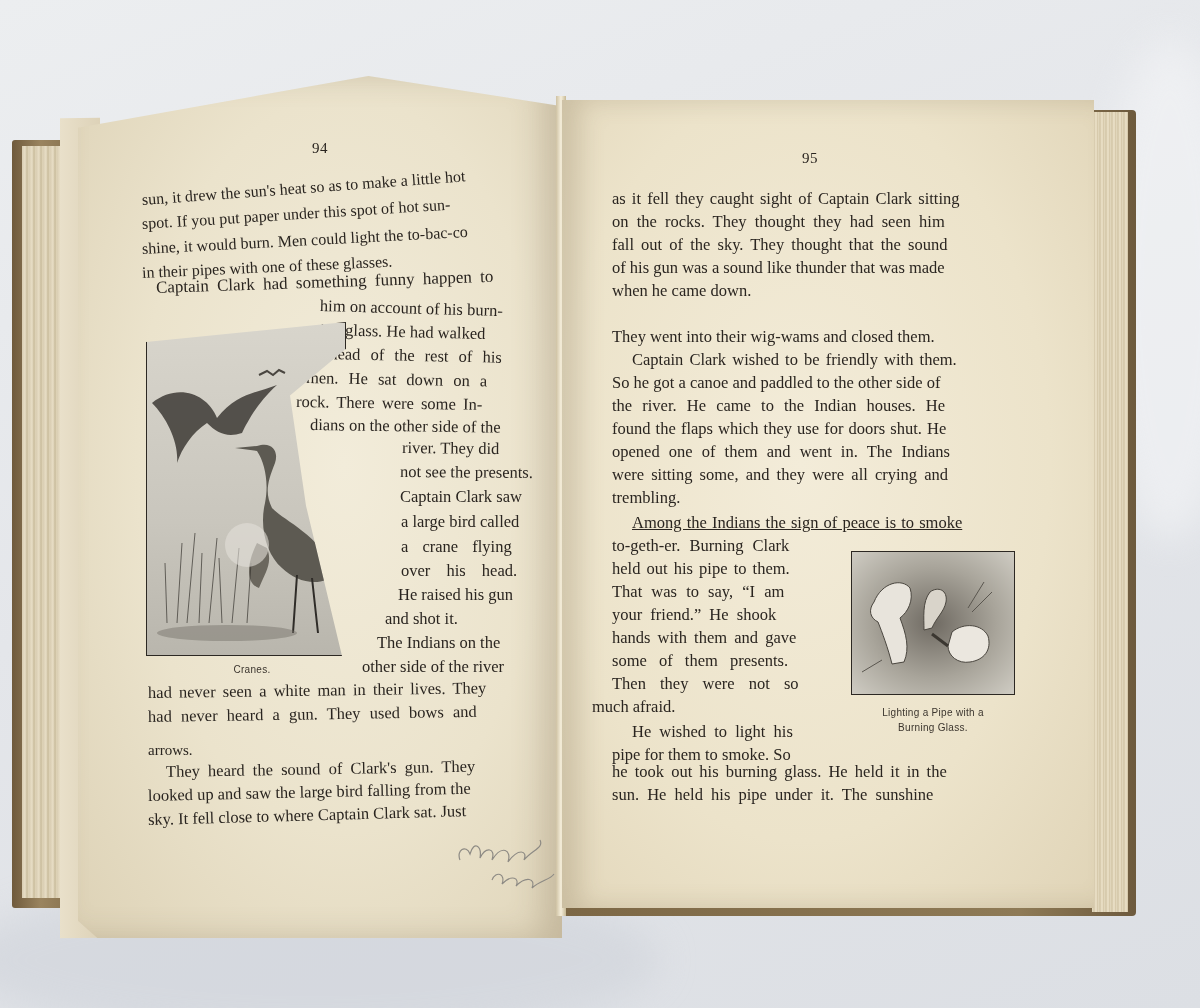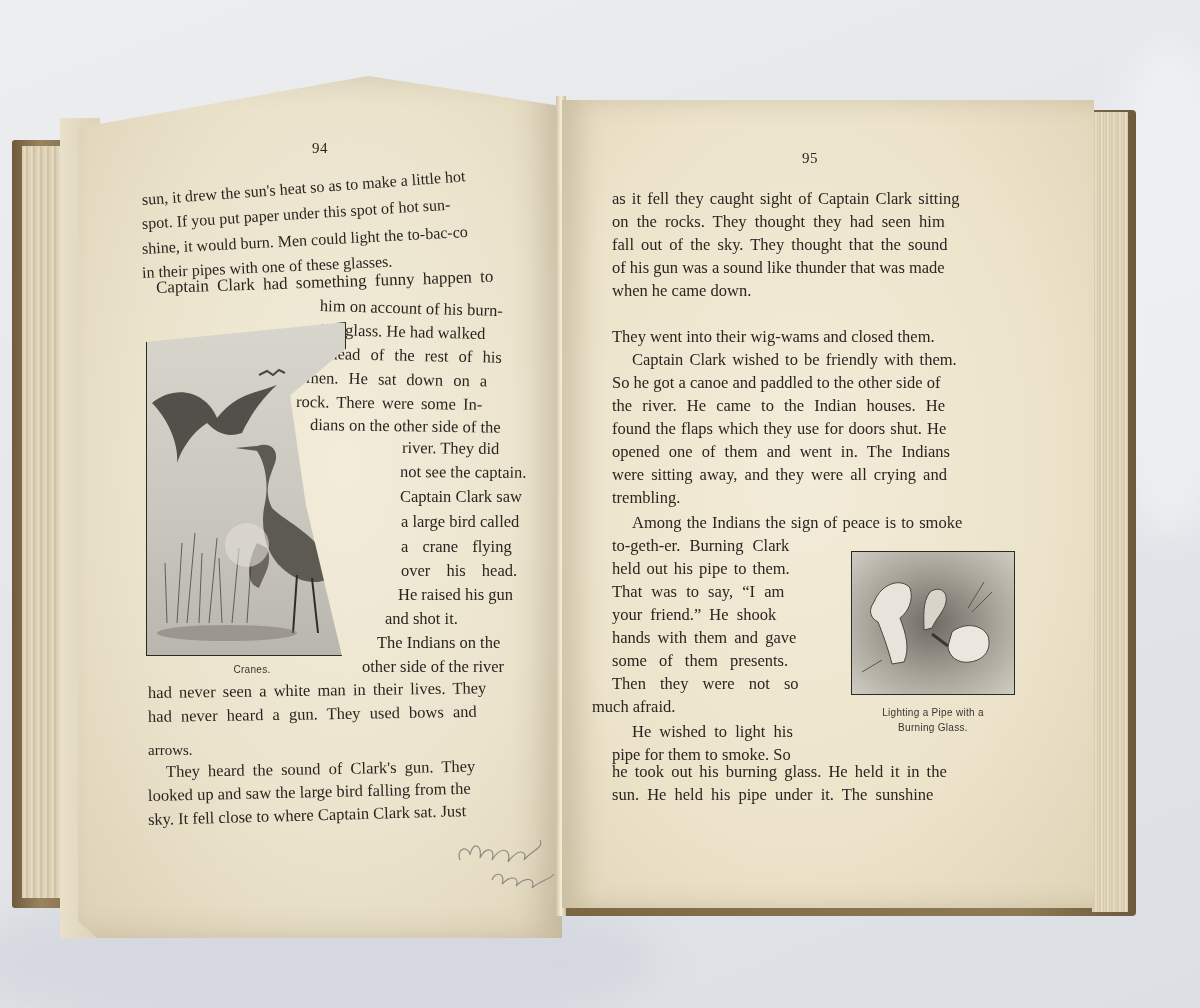--- a/index.html
+++ b/index.html
@@ -67,21 +67,21 @@
   <div class="line" style="left:142px;top:239px;transform:rotate(-3deg);transform-origin:left;font-size:16px;">shine, it would burn.  Men could light the to-bac-co</div>
   <div class="line" style="left:142px;top:263px;transform:rotate(-2.6deg);transform-origin:left;font-size:16px;">in their pipes with one of these glasses.</div>
   <div class="line" style="left:156px;top:278px;transform:rotate(-1.9deg);transform-origin:left;font-size:17px;word-spacing:4px;">Captain Clark had something funny happen to</div>
   <div class="line" style="left:320px;top:296px;transform:rotate(1.6deg);transform-origin:left;">him on account of his burn-</div>
   <div class="line" style="left:320px;top:320px;transform:rotate(1.4deg);transform-origin:left;">ing glass.  He had walked</div>
   <div class="line" style="left:322px;top:344px;transform:rotate(1.2deg);transform-origin:left;word-spacing:6px;">ahead of the rest of his</div>
   <div class="line" style="left:306px;top:368px;transform:rotate(1.1deg);transform-origin:left;word-spacing:6px;">men.  He sat down on a</div>
   <div class="line" style="left:296px;top:392px;transform:rotate(.9deg);transform-origin:left;word-spacing:3px;">rock.  There were some In-</div>
   <div class="line" style="left:310px;top:415px;transform:rotate(.8deg);transform-origin:left;">dians on the other side of the</div>
   <div class="line" style="left:402px;top:438px;transform:rotate(.6deg);transform-origin:left;">river.  They did</div>
-  <div class="line" style="left:400px;top:462px;transform:rotate(.4deg);transform-origin:left;">not see the captain.</div>
+  <div class="line" style="left:400px;top:462px;transform:rotate(.4deg);transform-origin:left;">not see the presents.</div>
   <div class="line" style="left:400px;top:487px;">Captain Clark saw</div>
   <div class="line" style="left:401px;top:512px;text-align:right;">a large bird called</div>
   <div class="line" style="left:401px;top:537px;word-spacing:10px;">a  crane  flying</div>
   <div class="line" style="left:401px;top:561px;word-spacing:12px;">over  his  head.</div>
   <div class="line" style="left:398px;top:585px;">He raised his gun</div>
   <div class="line" style="left:385px;top:609px;">and shot it.</div>
   <div class="line" style="left:377px;top:633px;">The Indians on the</div>
   <div class="line" style="left:362px;top:657px;">other side of the river</div>
   <div class="line" style="left:148px;top:683px;transform:rotate(-.8deg);transform-origin:left;word-spacing:3px;">had never seen a white man in their lives.  They</div>
   <div class="line" style="left:148px;top:707px;transform:rotate(-.9deg);transform-origin:left;word-spacing:5px;">had never heard a gun.  They used bows and</div>
@@ -122,23 +122,23 @@
   <div class="line" style="left:612px;top:212px;word-spacing:4px;">on the rocks.  They thought they had seen him</div>
   <div class="line" style="left:612px;top:235px;word-spacing:3px;">fall out of the sky.  They thought that the sound</div>
   <div class="line" style="left:612px;top:258px;">of his gun was a sound like thunder that was made</div>
   <div class="line" style="left:612px;top:281px;">when he came down.</div>
   <div class="line" style="left:612px;top:327px;">They went into their wig-wams and closed them.</div>
   <div class="line" style="left:612px;top:373px;">So he got a canoe and paddled to the other side of</div>
   <div class="line" style="left:632px;top:350px;word-spacing:2px;">Captain Clark wished to be friendly with them.</div>
   <div class="line" style="left:612px;top:396px;word-spacing:6px;">the river.  He came to the Indian houses.  He</div>
   <div class="line" style="left:612px;top:419px;word-spacing:1px;">found the flaps which they use for doors shut.  He</div>
   <div class="line" style="left:612px;top:442px;word-spacing:5px;">opened one of them and went in.  The Indians</div>
-  <div class="line" style="left:612px;top:465px;word-spacing:3px;">were sitting away, and they were all crying and</div>
+  <div class="line" style="left:612px;top:465px;word-spacing:3px;">were sitting some, and they were all crying and</div>
   <div class="line" style="left:612px;top:488px;">trembling.</div>
-  <div class="line" style="left:632px;top:513px;word-spacing:1px;">Among the Indians the sign of peace is to smoke</div>
+  <div class="line" style="left:632px;top:513px;word-spacing:1px;text-decoration:underline;">Among the Indians the sign of peace is to smoke</div>
   <div class="line" style="left:612px;top:536px;word-spacing:5px;">to-geth-er.  Burning Clark</div>
   <div class="line" style="left:612px;top:559px;word-spacing:2px;">held out his pipe to them.</div>
   <div class="line" style="left:612px;top:582px;word-spacing:5px;">That was to say, “I am</div>
   <div class="line" style="left:612px;top:605px;word-spacing:4px;">your friend.”  He shook</div>
   <div class="line" style="left:612px;top:628px;word-spacing:3px;">hands with them and gave</div>
   <div class="line" style="left:612px;top:651px;word-spacing:8px;">some  of  them  presents.</div>
   <div class="line" style="left:612px;top:674px;word-spacing:10px;">Then  they  were  not  so</div>
   <div class="line" style="left:592px;top:697px;">much afraid.</div>
   <div class="line" style="left:632px;top:722px;word-spacing:4px;">He wished to light his</div>
   <div class="line" style="left:612px;top:745px;">pipe for them to smoke.  So</div>

